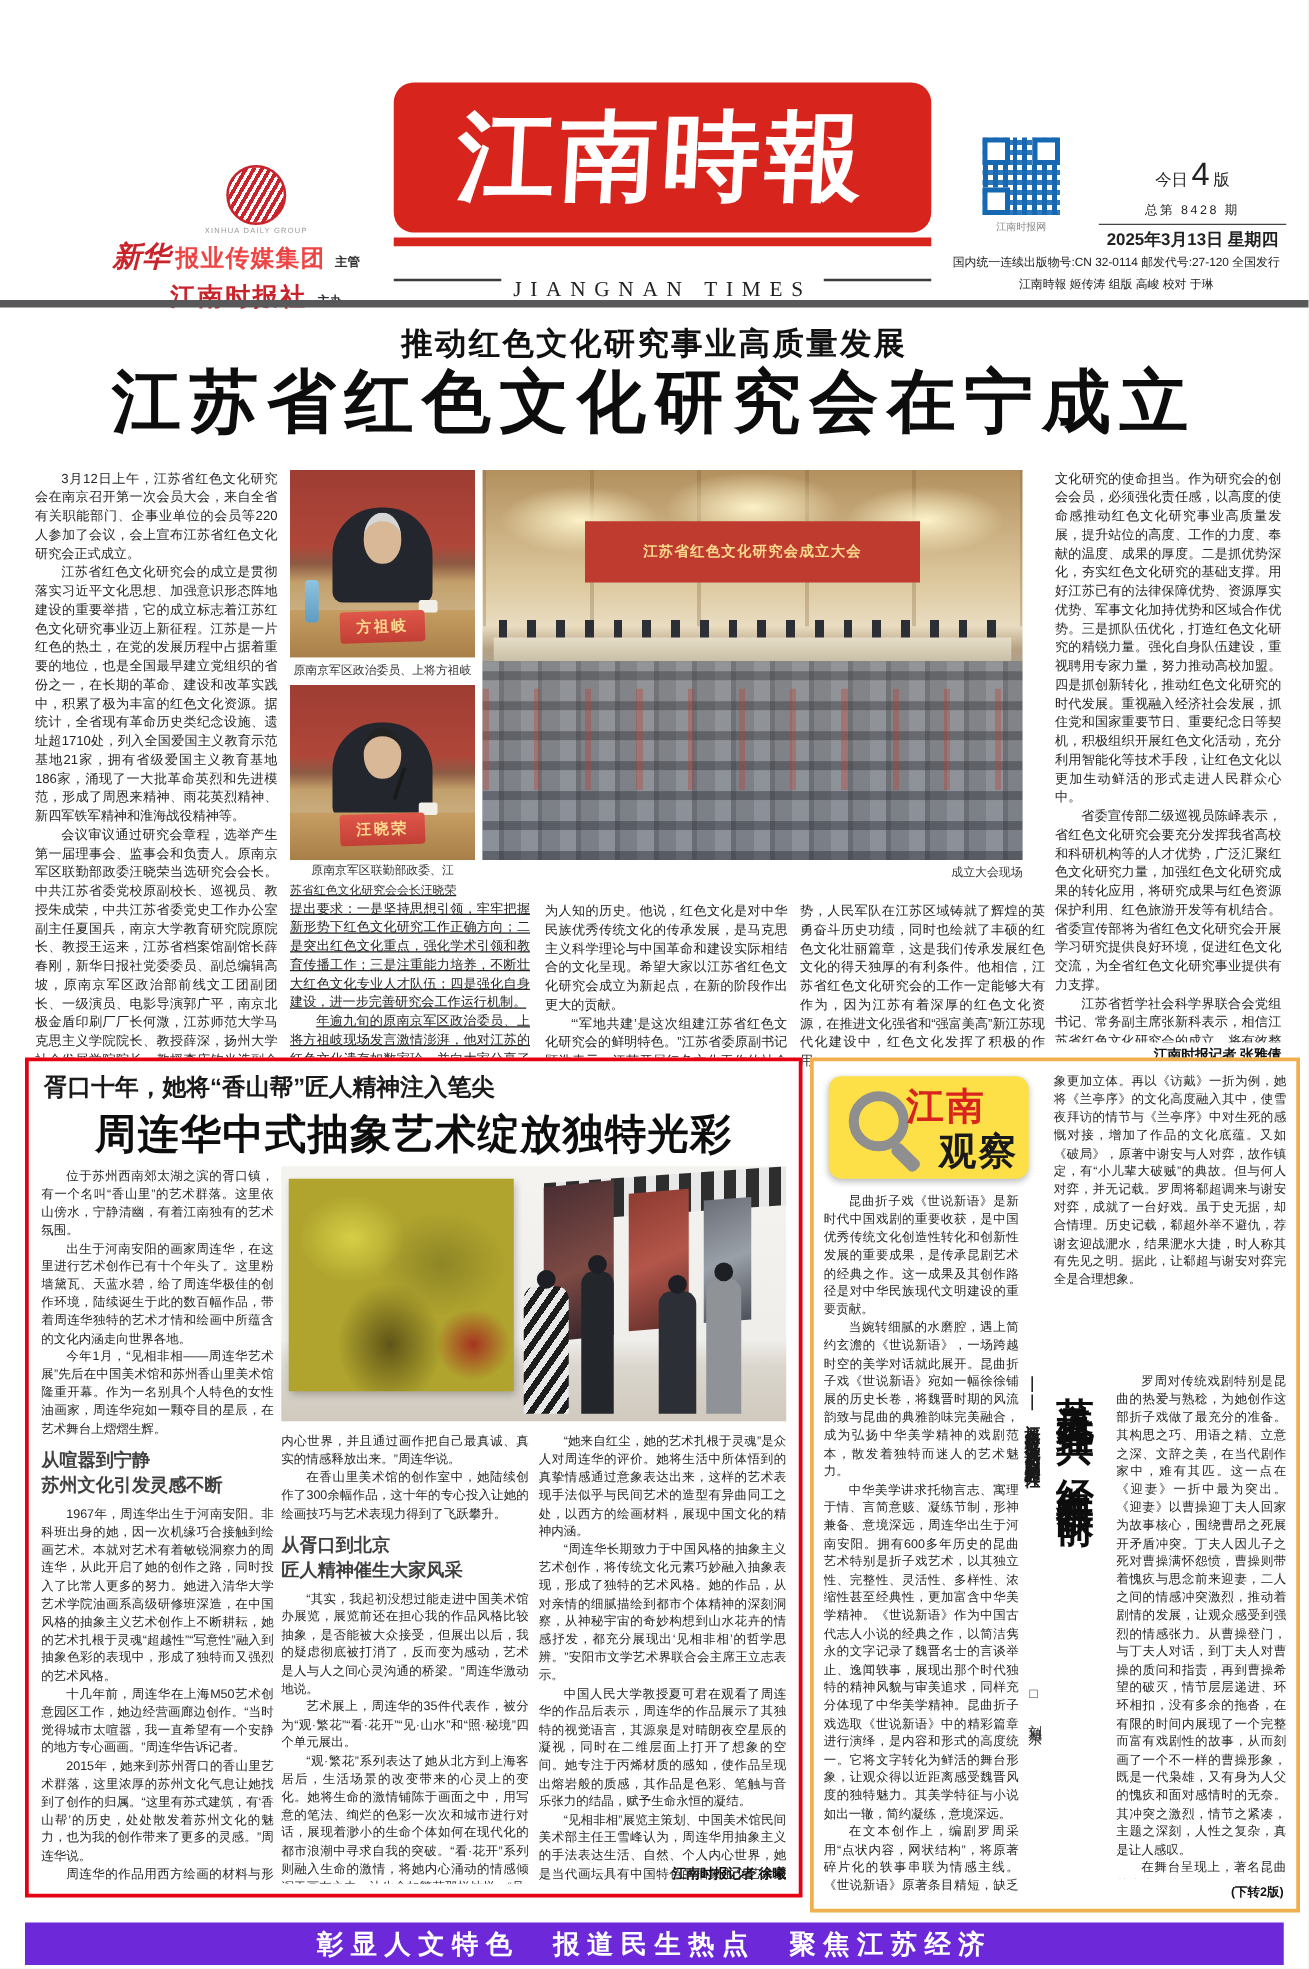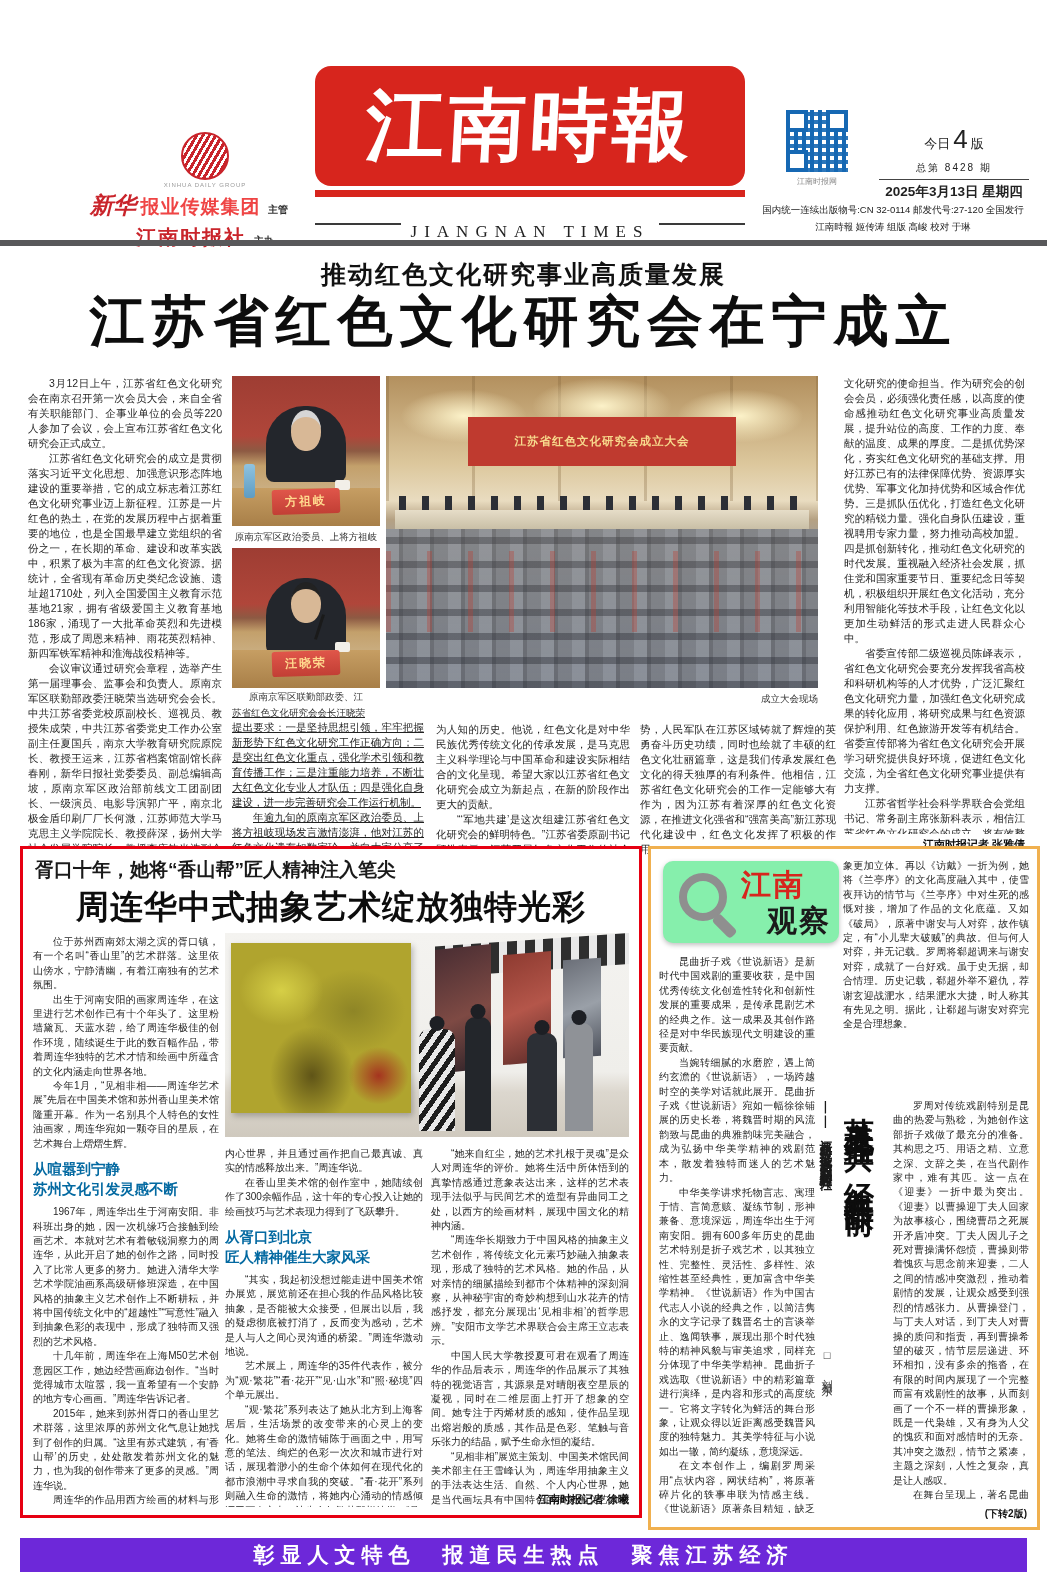--- a/index.html
+++ b/index.html
@@ -82,21 +82,21 @@
       repeating-linear-gradient(0deg, rgba(45,49,58,.45) 0 7px, rgba(0,0,0,0) 7px 24px),
       repeating-linear-gradient(90deg,#9ba1ab 0 13px,#73777f 13px 17px,#888d96 17px 31px);}
   .mp-red{position:absolute;left:0;right:0;top:56%;height:26%;opacity:.5;background:
       repeating-linear-gradient(90deg, rgba(187,62,50,.7) 0 5px, rgba(0,0,0,0) 5px 41px);}
   
   .s2{left:20px;top:846px;width:616px;height:666px;border:3px solid #e60012;background:#fff;}
   .s2-kicker{left:12px;top:8px;width:560px;font-size:19px;font-weight:700;color:#1a1a1a;}
   .s2-title{left:0;top:36px;width:100%;text-align:center;font-family:"Liberation Serif",serif;
             font-weight:900;font-size:33px;color:#0d0d0d;letter-spacing:1px;}
   .s2 .bp{font-size:10px;line-height:14.4px;}
-  .subhead{font-size:14.5px;font-weight:900;color:#0369a1;line-height:20px;margin:8px 0 6px;}
+  .subhead{font-size:14.5px;font-weight:900;color:#404040;line-height:20px;margin:8px 0 6px;}
   
   .gal{left:202px;top:84px;width:404px;height:204px;overflow:hidden;background:
        linear-gradient(180deg,#f4f3f0 0%,#efeeea 68%,#dcd7ce 78%,#cfc9be 100%);}
   .gal-ceil{position:absolute;right:0;top:0;width:48%;height:15%;transform:skewY(-4deg);transform-origin:right;
        background:repeating-linear-gradient(90deg,#2e2e2e 0 10px,#e8e8e8 10px 18px);}
   .gal-p1{position:absolute;left:6px;top:10px;width:180px;height:170px;box-shadow:2px 3px 6px rgba(0,0,0,.25);background:
        radial-gradient(60px 50px at 28% 28%, #d6cf46, rgba(0,0,0,0) 70%),
        radial-gradient(74px 60px at 68% 40%, #8e8526, rgba(0,0,0,0) 70%),
        radial-gradient(60px 70px at 45% 78%, #5f5417, rgba(0,0,0,0) 70%),
        radial-gradient(42px 40px at 82% 78%, #a5341f, rgba(0,0,0,0) 72%),
@@ -110,21 +110,21 @@
   .fig{position:absolute;bottom:6px;border-radius:10px 10px 0 0;}
   .fig::before{content:"";position:absolute;top:-13px;left:50%;transform:translateX(-50%);
        width:15px;height:15px;border-radius:50%;background:#1d1f24;}
   .figA{left:194px;width:36px;height:102px;background:repeating-linear-gradient(125deg,#1d1d1d 0 5px,#e8e8e8 5px 10px);}
   .figB{left:240px;width:26px;height:114px;background:#23262b;}
   .figC{left:302px;width:30px;height:98px;background:#2c2f35;}
   .figD{left:340px;width:28px;height:108px;background:#8f9297;}
   
   .s3{left:648px;top:846px;width:386px;height:678px;border:3px solid #f0b04f;background:#fff;}
   .s3 .bp{font-size:10px;line-height:14.4px;}
-  .gc-logo{left:12px;top:12px;width:176px;height:82px;background:#86efac;border-radius:10px;
+  .gc-logo{left:12px;top:12px;width:160px;height:82px;background:#fde047;border-radius:10px;
            box-shadow:0 2px 5px rgba(0,0,0,.25);}
   .gc-circle{position:absolute;left:16px;top:12px;width:32px;height:32px;border:8px solid #8f8f8f;border-radius:50%;}
   .gc-handle{position:absolute;left:56px;top:52px;width:11px;height:26px;background:#8f8f8f;border-radius:4px;
            transform:rotate(-45deg);}
   .gc-t1{position:absolute;right:34px;top:4px;font-size:30px;font-weight:900;color:#d7251d;letter-spacing:2px;}
   .gc-t2{position:absolute;right:8px;top:40px;font-size:30px;font-weight:900;color:#1a1a1a;letter-spacing:2px;}
   .vtitle{writing-mode:vertical-rl;font-size:30px;font-weight:900;color:#0d0d0d;letter-spacing:6px;line-height:1.2;}
   .vsub{writing-mode:vertical-rl;font-size:12.5px;font-weight:700;color:#1a1a1a;letter-spacing:2px;}
   .vauthor{writing-mode:vertical-rl;font-size:11px;color:#333;letter-spacing:3px;}
   .cont{font-size:10px;font-weight:700;color:#111;}
@@ -269,21 +269,21 @@
     </div>
 
     <div class="col" style="left:10px;top:86px;width:186px;height:572px;">
       <p class="bp">位于苏州西南郊太湖之滨的胥口镇，有一个名叫“香山里”的艺术群落。这里依山傍水，宁静清幽，有着江南独有的艺术氛围。</p>
       <p class="bp">出生于河南安阳的画家周连华，在这里进行艺术创作已有十个年头了。这里粉墙黛瓦、天蓝水碧，给了周连华极佳的创作环境，陆续诞生于此的数百幅作品，带着周连华独特的艺术才情和绘画中所蕴含的文化内涵走向世界各地。</p>
       <p class="bp">今年1月，“见相非相——周连华艺术展”先后在中国美术馆和苏州香山里美术馆隆重开幕。作为一名别具个人特色的女性油画家，周连华宛如一颗夺目的星辰，在艺术舞台上熠熠生辉。</p>
       <div class="subhead">
         <div>从喧嚣到宁静</div>
         <div>苏州文化引发灵感不断</div>
       </div>
-      <p class="bp">1967年，周连华出生于河南安阳。非科班出身的她，因一次机缘巧合接触到绘画艺术。本就对艺术有着敏锐洞察力的周连华，从此开启了她的创作之路，同时投入了比常人更多的努力。她进入清华大学艺术学院油画系高级研修班深造，在中国风格的抽象主义艺术创作上不断耕耘，并将中国传统文化中的“超越性”“写意性”融入到抽象色彩的表现中，形成了独特而又强烈的艺术风格。</p>
+      <p class="bp">1967年，周连华出生于河南安阳。非科班出身的她，因一次机缘巧合接触到绘画艺术。本就对艺术有着敏锐洞察力的周连华，从此开启了她的创作之路，同时投入了比常人更多的努力。她进入清华大学艺术学院油画系高级研修班深造，在中国风格的抽象主义艺术创作上不断耕耘，她的艺术扎根于灵魂“超越性”“写意性”融入到抽象色彩的表现中，形成了独特而又强烈的艺术风格。</p>
       <p class="bp">十几年前，周连华在上海M50艺术创意园区工作，她边经营画廊边创作。“当时觉得城市太喧嚣，我一直希望有一个安静的地方专心画画。”周连华告诉记者。</p>
       <p class="bp">2015年，她来到苏州胥口的香山里艺术群落，这里浓厚的苏州文化气息让她找到了创作的归属。“这里有苏式建筑，有‘香山帮’的历史，处处散发着苏州文化的魅力，也为我的创作带来了更多的灵感。”周连华说。</p>
       <p class="bp">周连华的作品用西方绘画的材料与形式，显露着中国文化的意蕴。她在画布上倾注真挚的情感，不断探索、表达着自己的</p>
     </div>
 
     <div class="col" style="left:202px;top:298px;width:198px;height:360px;">
       <p class="bp noind">内心世界，并且通过画作把自己最真诚、真实的情感释放出来。”周连华说。</p>
       <p class="bp">在香山里美术馆的创作室中，她陆续创作了300余幅作品，这十年的专心投入让她的绘画技巧与艺术表现力得到了飞跃攀升。</p>
       <div class="subhead">
         <div>从胥口到北京</div>

